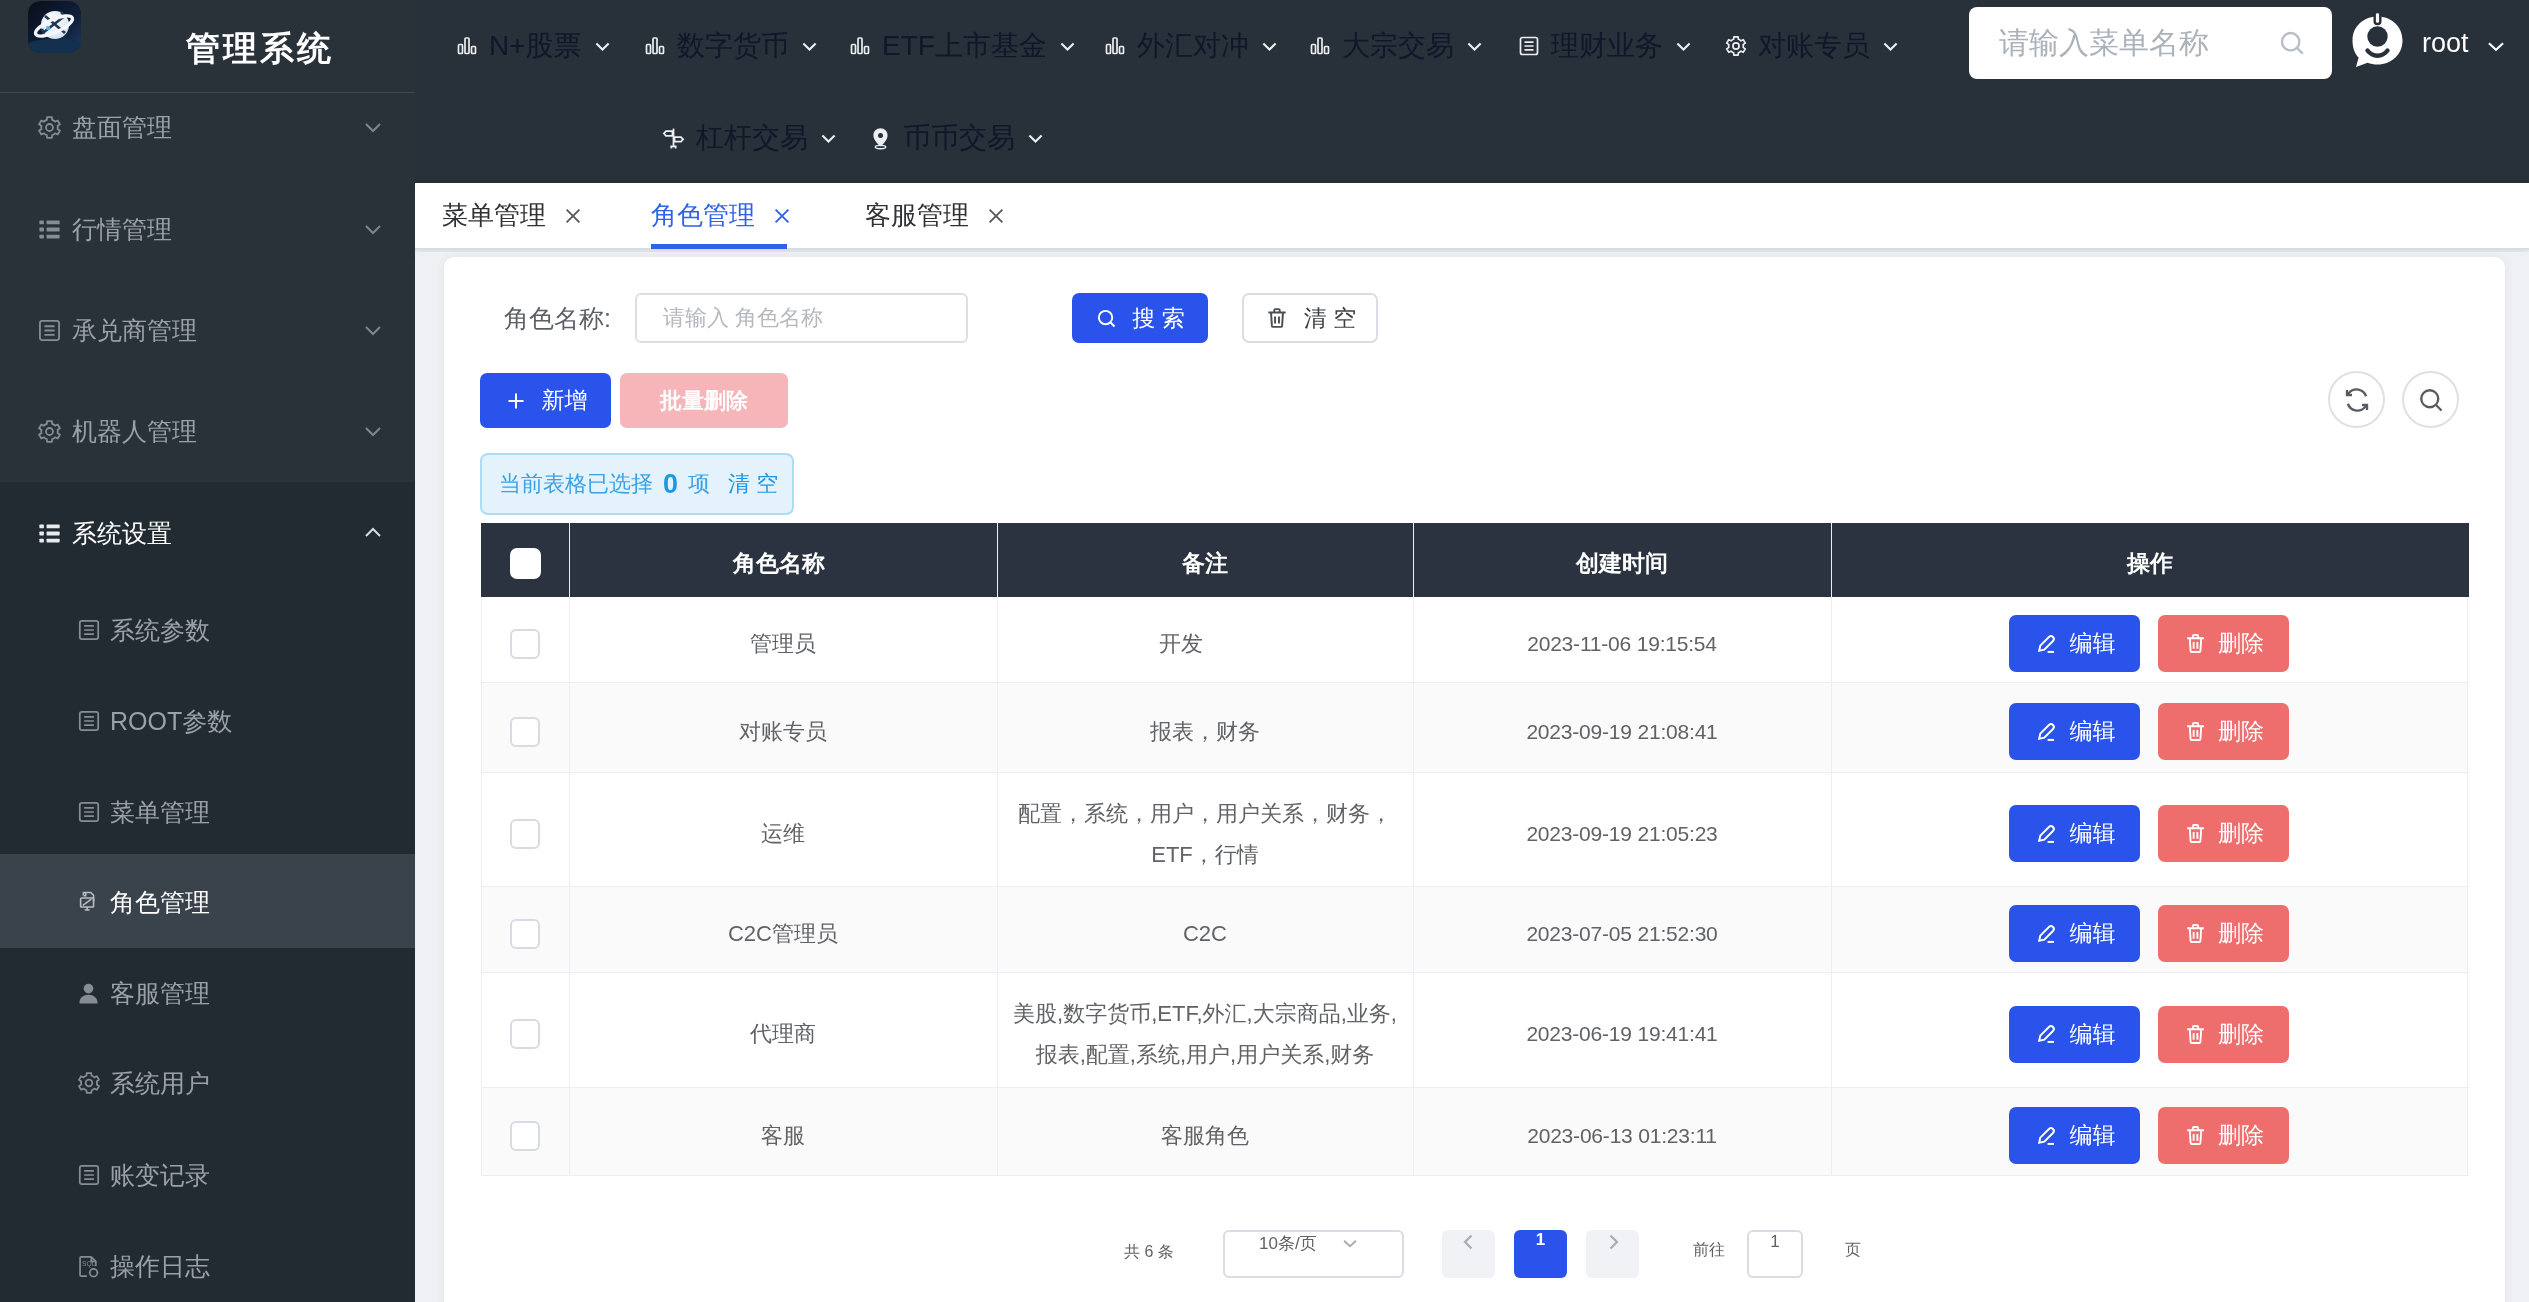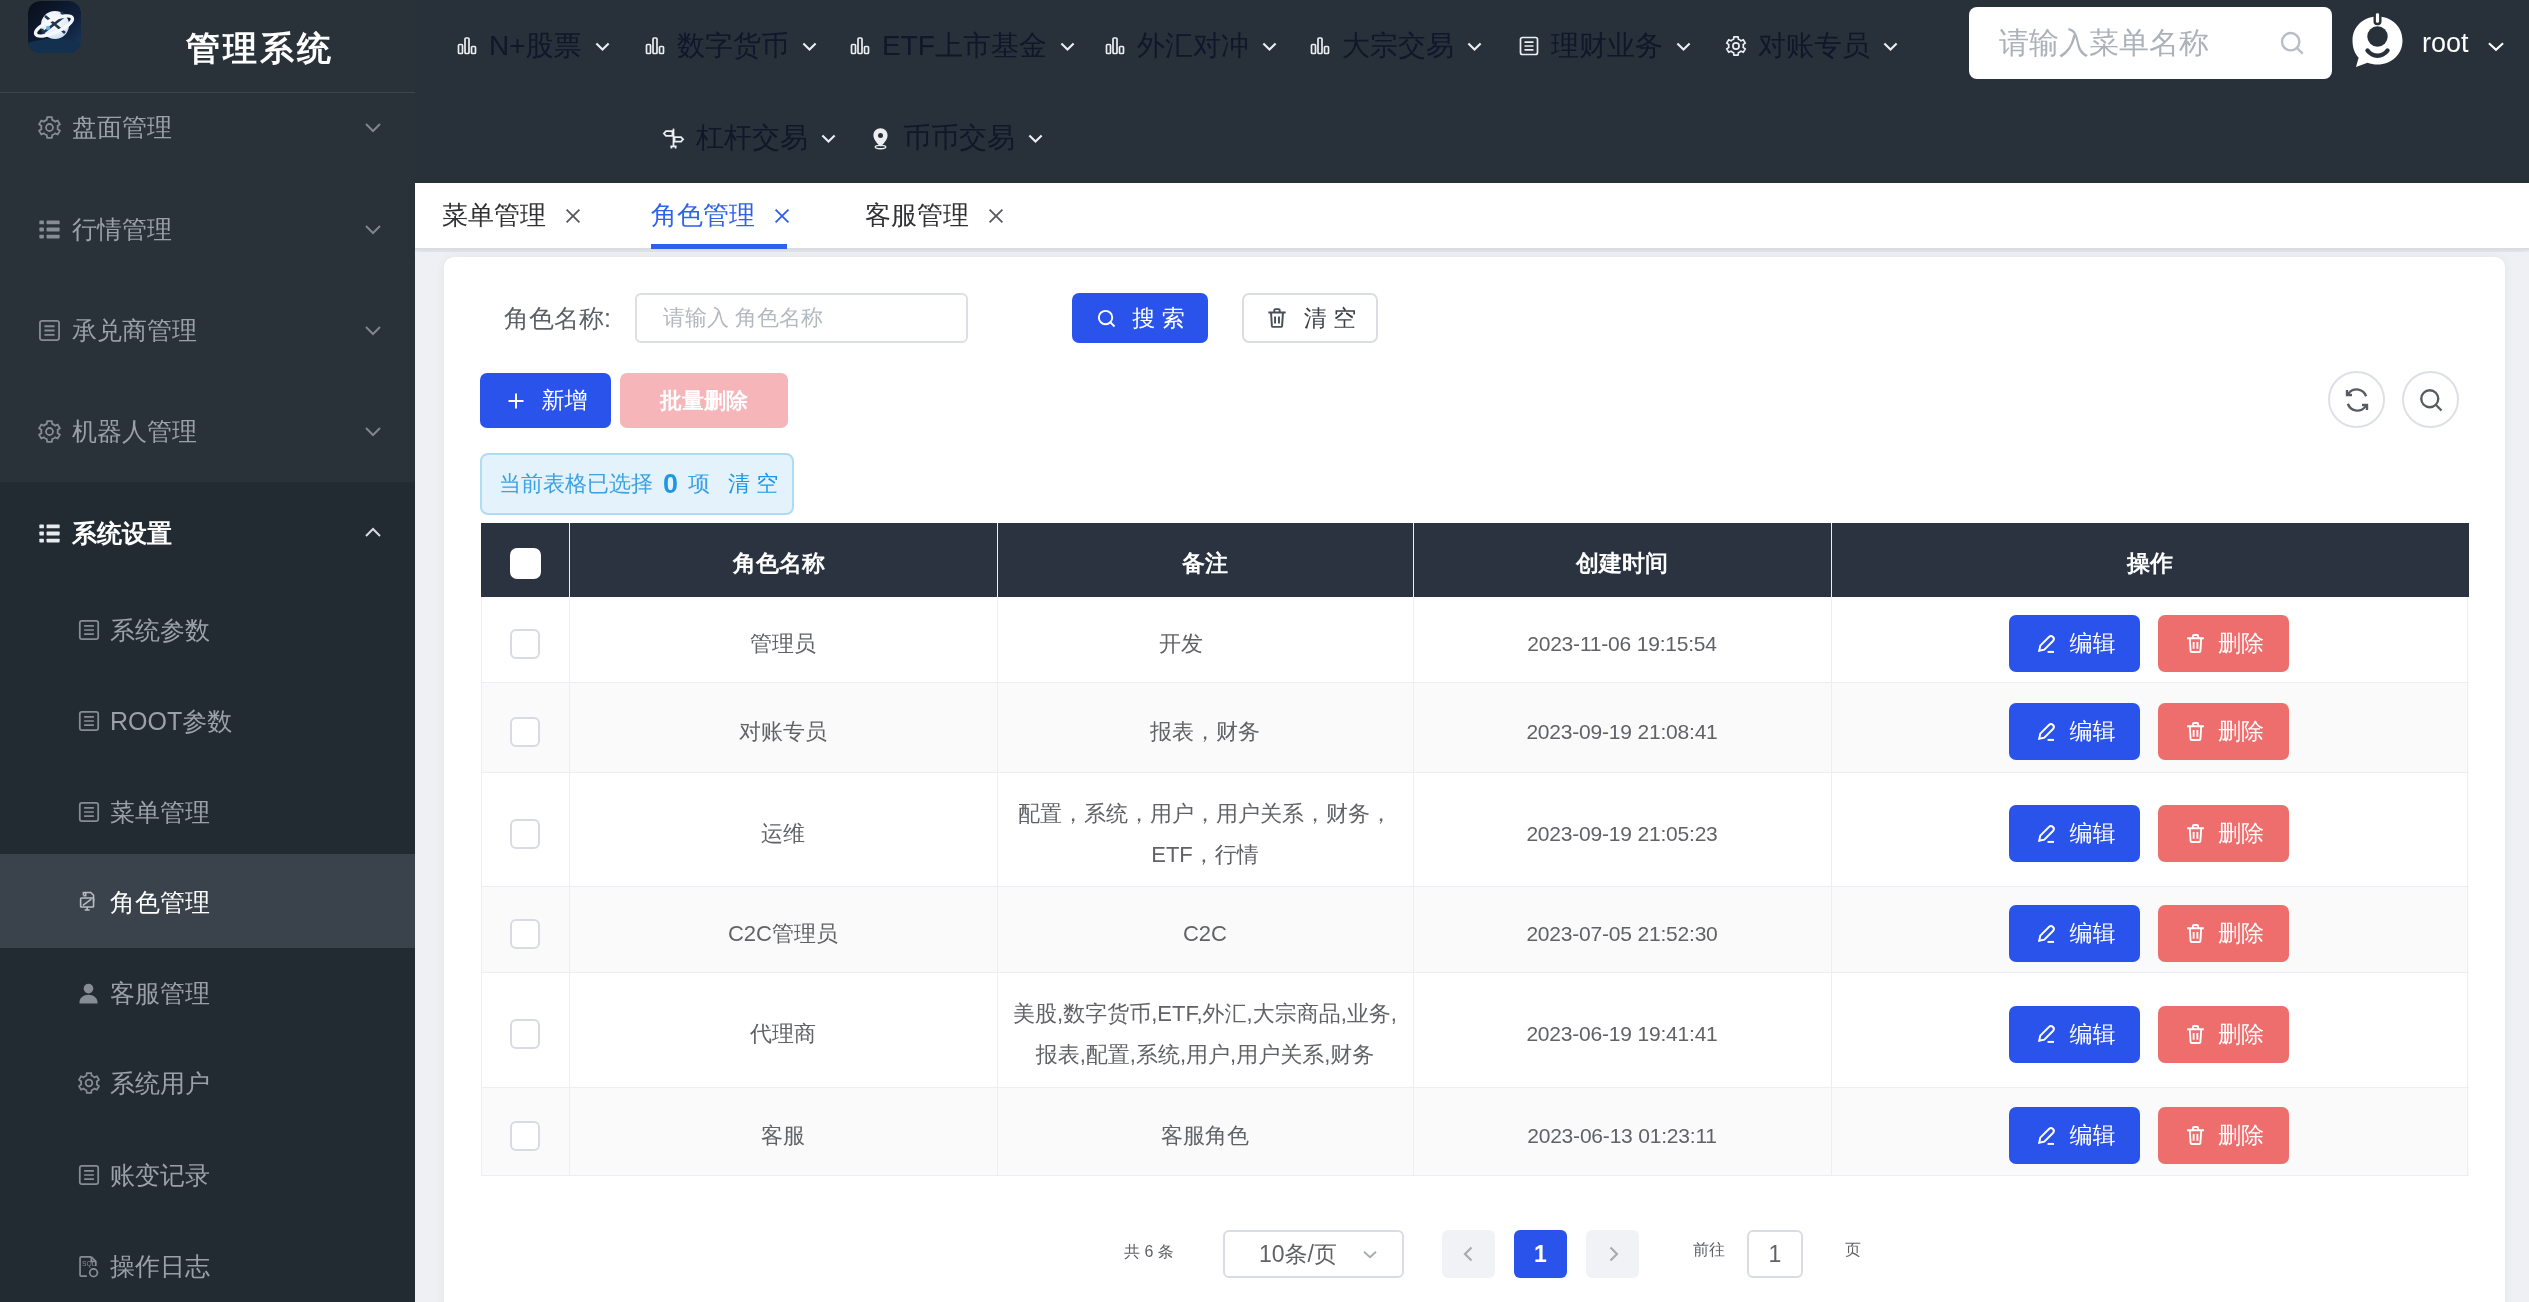--- a/index.html
+++ b/index.html
@@ -58,21 +58,21 @@
 .thead .hc{position:absolute;top:0;height:74px;display:flex;align-items:center;justify-content:center;padding-top:6px;box-sizing:border-box}
 .trow{position:absolute;left:481px;width:1988px;border-bottom:1px solid #ebeef5;font-size:22px;color:#606266}
 .trow .c{position:absolute;top:0;height:100%;display:flex;align-items:center;justify-content:center;text-align:center;padding-top:8px;box-sizing:border-box}
 .vline{position:absolute;width:1px;background:#ebeef5;top:523px;height:653px}
 .cb{width:30px;height:30px;background:#fff;border:2px solid #d8dbe2;border-radius:6px}
 .cb-h{border:none;background:#fff;border-radius:7px;width:31px;height:31px}
 .rowbtn{display:flex;align-items:center;justify-content:center;border-radius:7px;font-size:23px;width:131px;height:57px;white-space:nowrap}
 .rowbtn .bic{display:flex;margin-right:10px}
 
 .pag{position:absolute;font-size:16px;color:#606266}
-.pagbox{position:absolute;display:flex;align-items:center;justify-content:center;border-radius:6px;font-size:23px}
+.pagbox{position:absolute;display:flex;justify-content:center;border-radius:6px;font-size:17px}
 .time{font-size:21px;letter-spacing:-0.2px}
 </style>
 </head>
 <body>
 <div id="app">
   <div class="hdr"></div>
   <div class="side"></div>
   <div class="subblock"></div>
   <div class="activeband"></div>
   <div class="side-line"></div>
@@ -146,21 +146,21 @@
         <svg width="27" height="27" viewBox="0 0 24 24" fill="none" stroke="#868d94" stroke-width="1.6">
           <circle cx="12" cy="12" r="3.1"></circle>
           <path d="M19.2 13.4a7.4 7.4 0 0 0 0-2.8l2-1.5-1.9-3.3-2.3 1a7.4 7.4 0 0 0-2.5-1.5L14 2.8h-4l-.5 2.5a7.4 7.4 0 0 0-2.5 1.5l-2.3-1-1.9 3.3 2 1.5a7.4 7.4 0 0 0 0 2.8l-2 1.5 1.9 3.3 2.3-1a7.4 7.4 0 0 0 2.5 1.5l.5 2.5h4l.5-2.5a7.4 7.4 0 0 0 2.5-1.5l2.3 1 1.9-3.3z"></path>
         </svg>
       </span>
     <span class="tx">机器人管理</span>
     <span class="ar"><svg width="24" height="24" viewBox="0 0 24 24" fill="none" stroke="#7f868d" stroke-width="2">
           <path d="M5 9l7 7 7-7"></path>
         </svg></span>
   </div>
-  <div class="mi" style="top:486px;color:#fff;font-weight:bold">
+  <div class="mi" style="top:486px;color:#fff;font-weight:normal">
     <span class="ic">
         <svg width="27" height="27" viewBox="0 0 24 24" fill="#e9ecef">
           <rect x="3" y="4" width="4" height="3.4" rx="0.6"></rect>
           <rect x="9.4" y="4" width="11.6" height="3.4" rx="0.6"></rect>
           <rect x="3" y="10.3" width="4" height="3.4" rx="0.6"></rect>
           <rect x="9.4" y="10.3" width="11.6" height="3.4" rx="0.6"></rect>
           <rect x="3" y="16.6" width="4" height="3.4" rx="0.6"></rect>
           <rect x="9.4" y="16.6" width="11.6" height="3.4" rx="0.6"></rect>
         </svg>
       </span>

